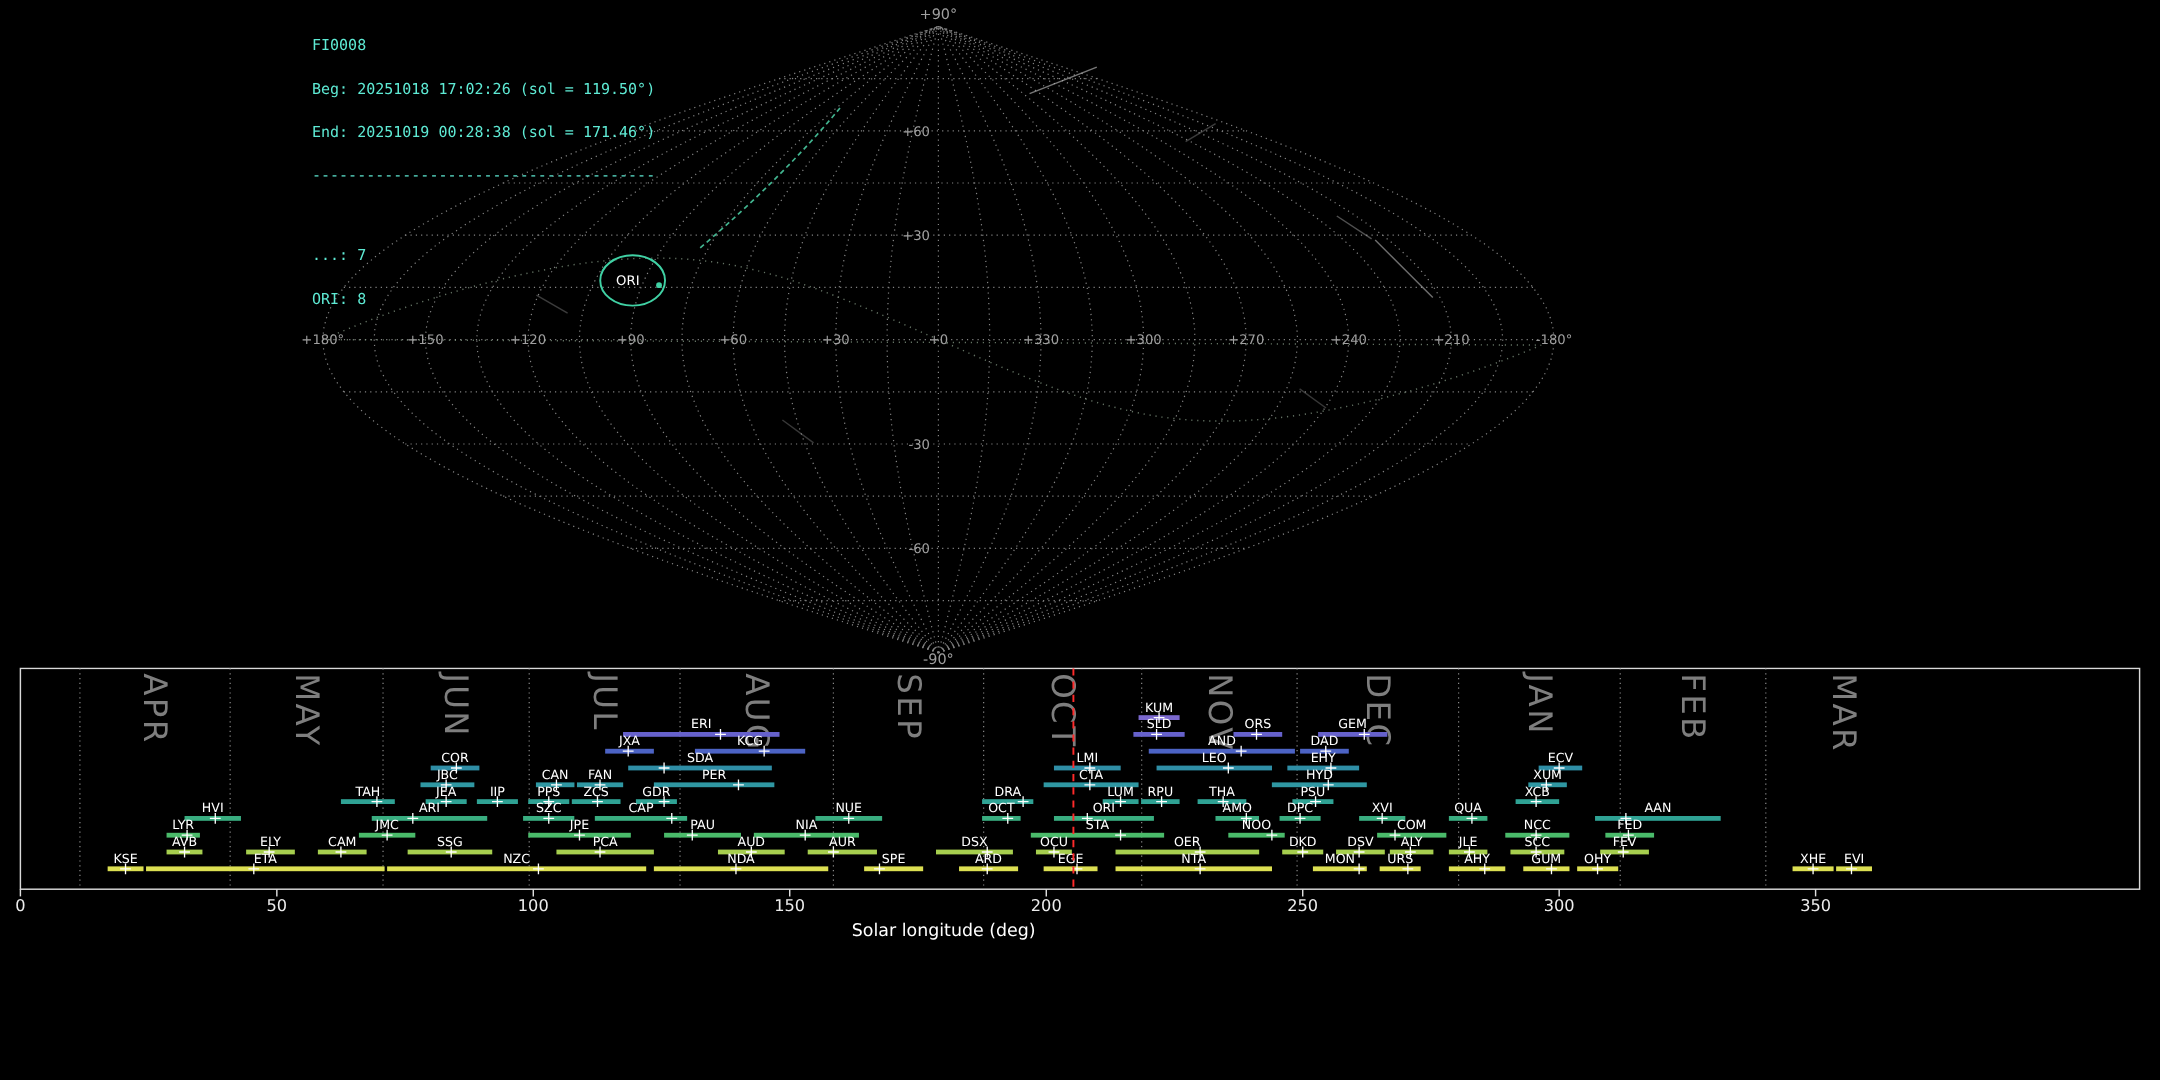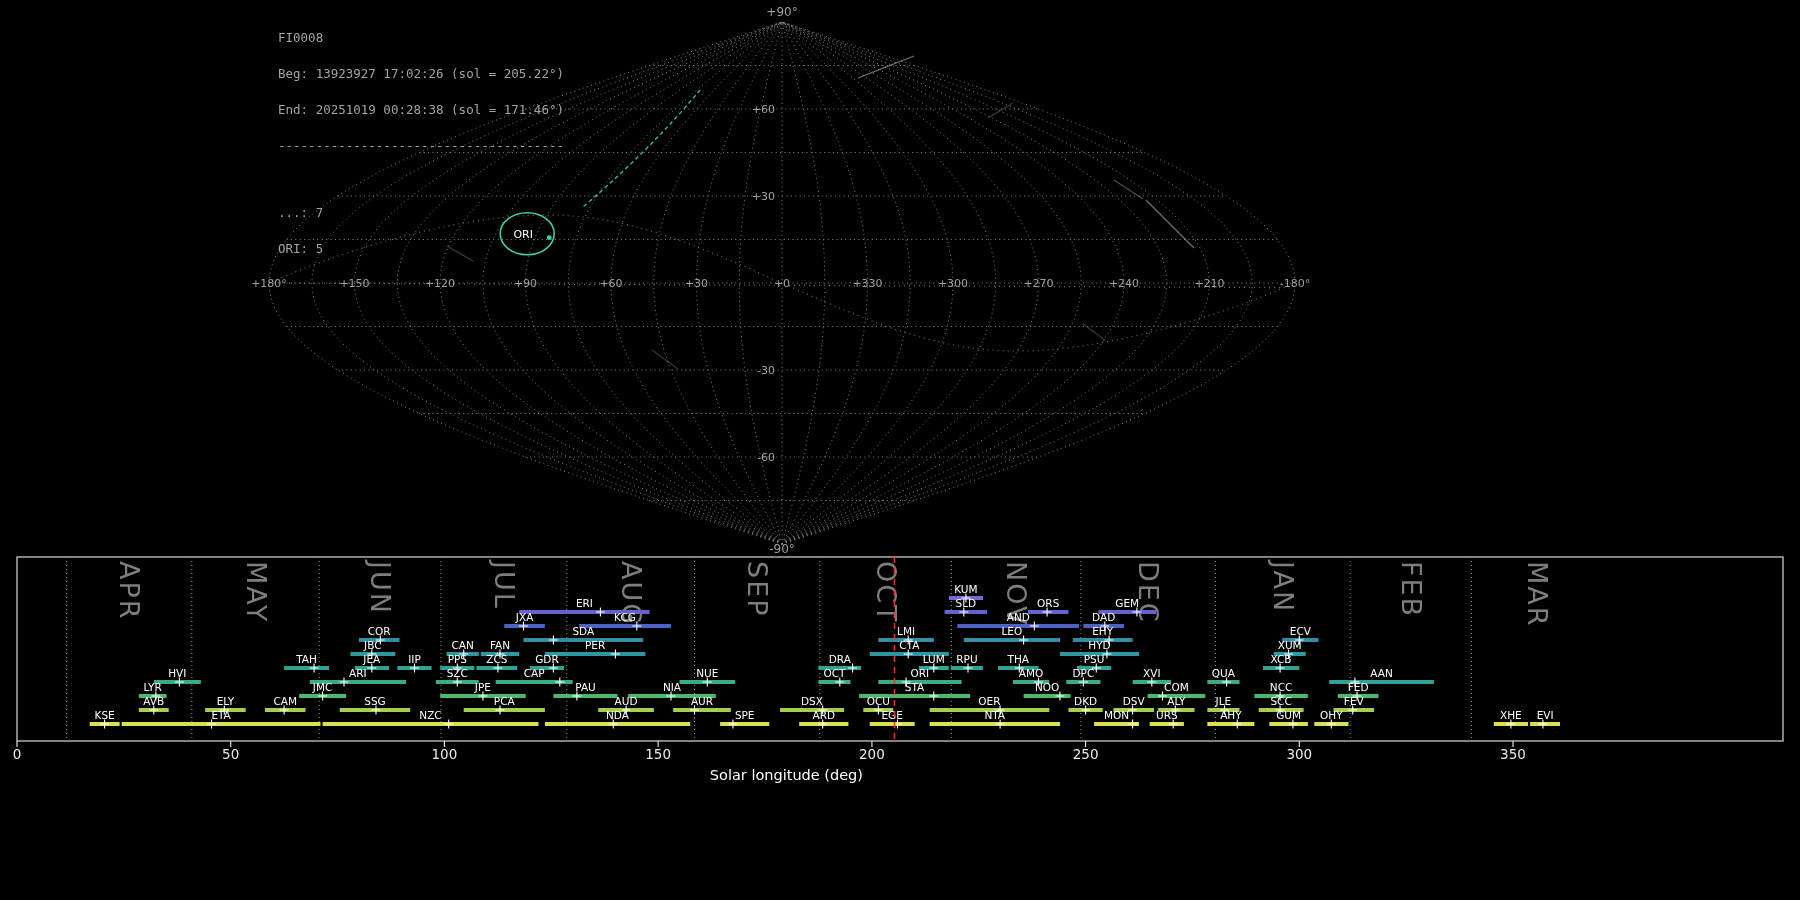--- a/index.html
+++ b/index.html
@@ -1,20 +1,20 @@
 <!DOCTYPE html>
 <html><head>
 <meta charset="utf-8">
 <style>
   html,body{margin:0;padding:0;background:#000;}
   body{width:1800px;height:900px;position:relative;overflow:hidden;font-family:"DejaVu Sans",sans-serif;}
   #sky-svg{position:absolute;left:0;top:0;}
   #chart-svg{position:absolute;left:0;top:556px;}
   svg text{font-family:"DejaVu Sans",sans-serif;}
-  .info{position:absolute;left:278px;top:8px;color:#a3a3a3;font-family:"DejaVu Sans Mono",monospace;
+  .info{position:absolute;left:260px;top:8px;color:#5eead4;font-family:"DejaVu Sans Mono",monospace;
         font-size:12.5px;line-height:12px;white-space:pre;z-index:5;}
   .info .gap{height:7px;}
 </style>
 </head>
 <body>
 
 <div>
 
   <svg id="sky-svg" width="1800" height="556" viewBox="0 0 1800 556">
       <g stroke="#9c9c9c" stroke-width="1" fill="none" stroke-dasharray="1 3.4" opacity="0.85">
@@ -88,26 +88,26 @@
         <text x="775" y="200.0" text-anchor="end">+30</text>
         <text x="775" y="374.0" text-anchor="end">-30</text>
         <text x="775" y="461.0" text-anchor="end">-60</text>
         <text x="782" y="16.0" text-anchor="middle" font-size="12">+90°</text>
         <text x="782" y="553.0" text-anchor="middle" font-size="12">-90°</text>
       </g>
     </svg>
 
   <div class="info">
     <div>FI0008</div>
-    <div>Beg: 13923927 17:02:26 (sol = 205.22°)</div>
+    <div>Beg: 20251018 17:02:26 (sol = 119.50°)</div>
     <div>End: 20251019 00:28:38 (sol = 171.46°)</div>
     <div>--------------------------------------</div>
     <div class="gap"></div>
     <div>...: 7</div>
-    <div>ORI: 5</div>
+    <div>ORI: 8</div>
   </div>
 
   <svg id="chart-svg" width="1800" height="344" viewBox="0 0 1800 344">
       <rect x="17" y="1" width="1766" height="184" stroke="#d9d9d9" stroke-width="1.2" fill="none"></rect>
       <path d="M 66.6 1 L 66.6 185" stroke="#8a8a8a" stroke-width="1" stroke-dasharray="1 3"></path>
       <text transform="translate(120.2 5) rotate(90)" fill="#7e7e7e" font-size="27" letter-spacing="2">APR</text>
       <path d="M 191.8 1 L 191.8 185" stroke="#8a8a8a" stroke-width="1" stroke-dasharray="1 3"></path>
       <text transform="translate(246.5 5) rotate(90)" fill="#7e7e7e" font-size="27" letter-spacing="2">MAY</text>
       <path d="M 319.2 1 L 319.2 185" stroke="#8a8a8a" stroke-width="1" stroke-dasharray="1 3"></path>
       <text transform="translate(371.1 5) rotate(90)" fill="#7e7e7e" font-size="27" letter-spacing="2">JUN</text>

